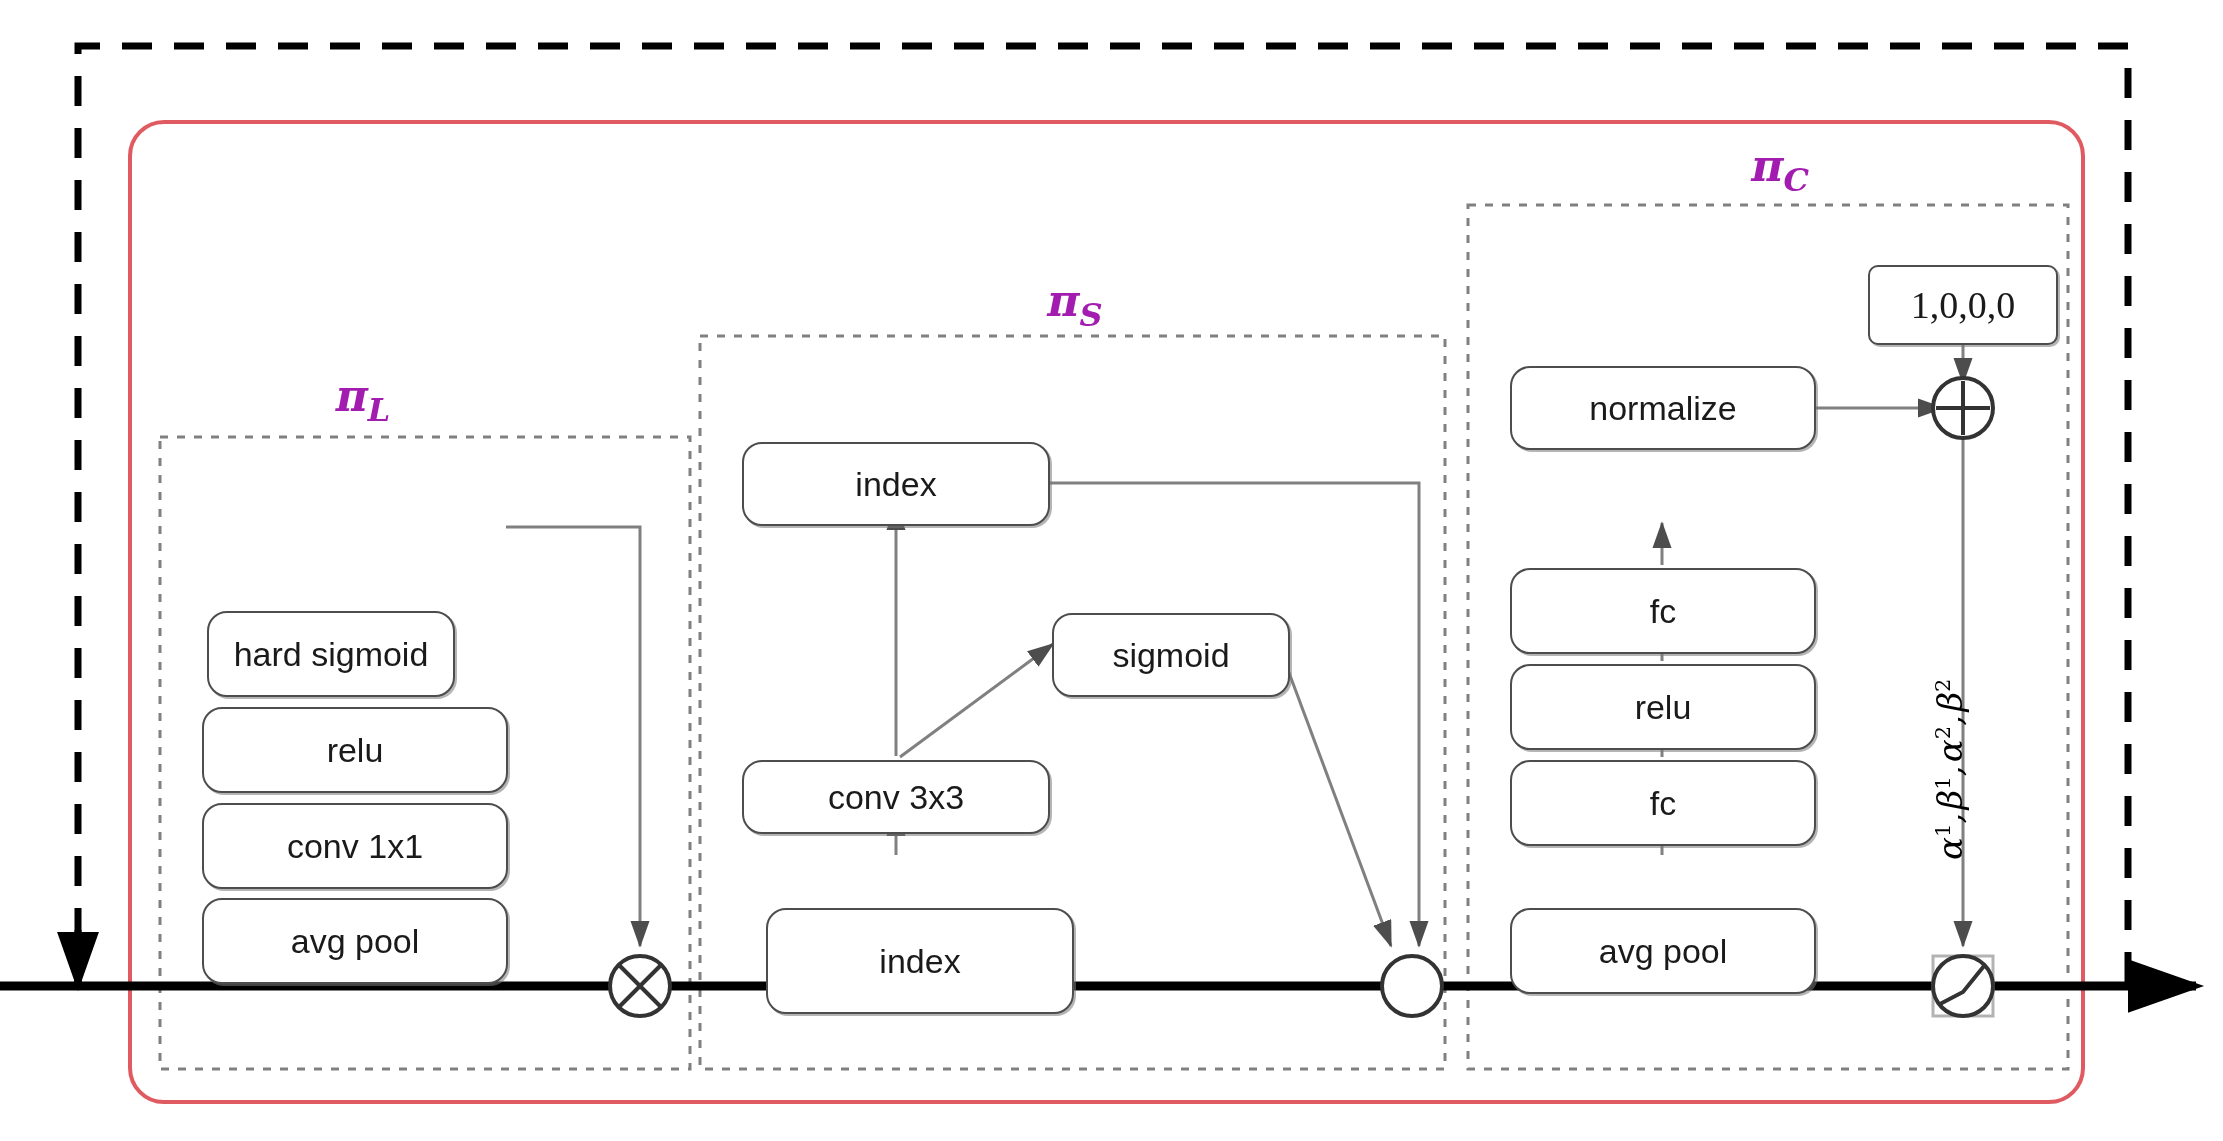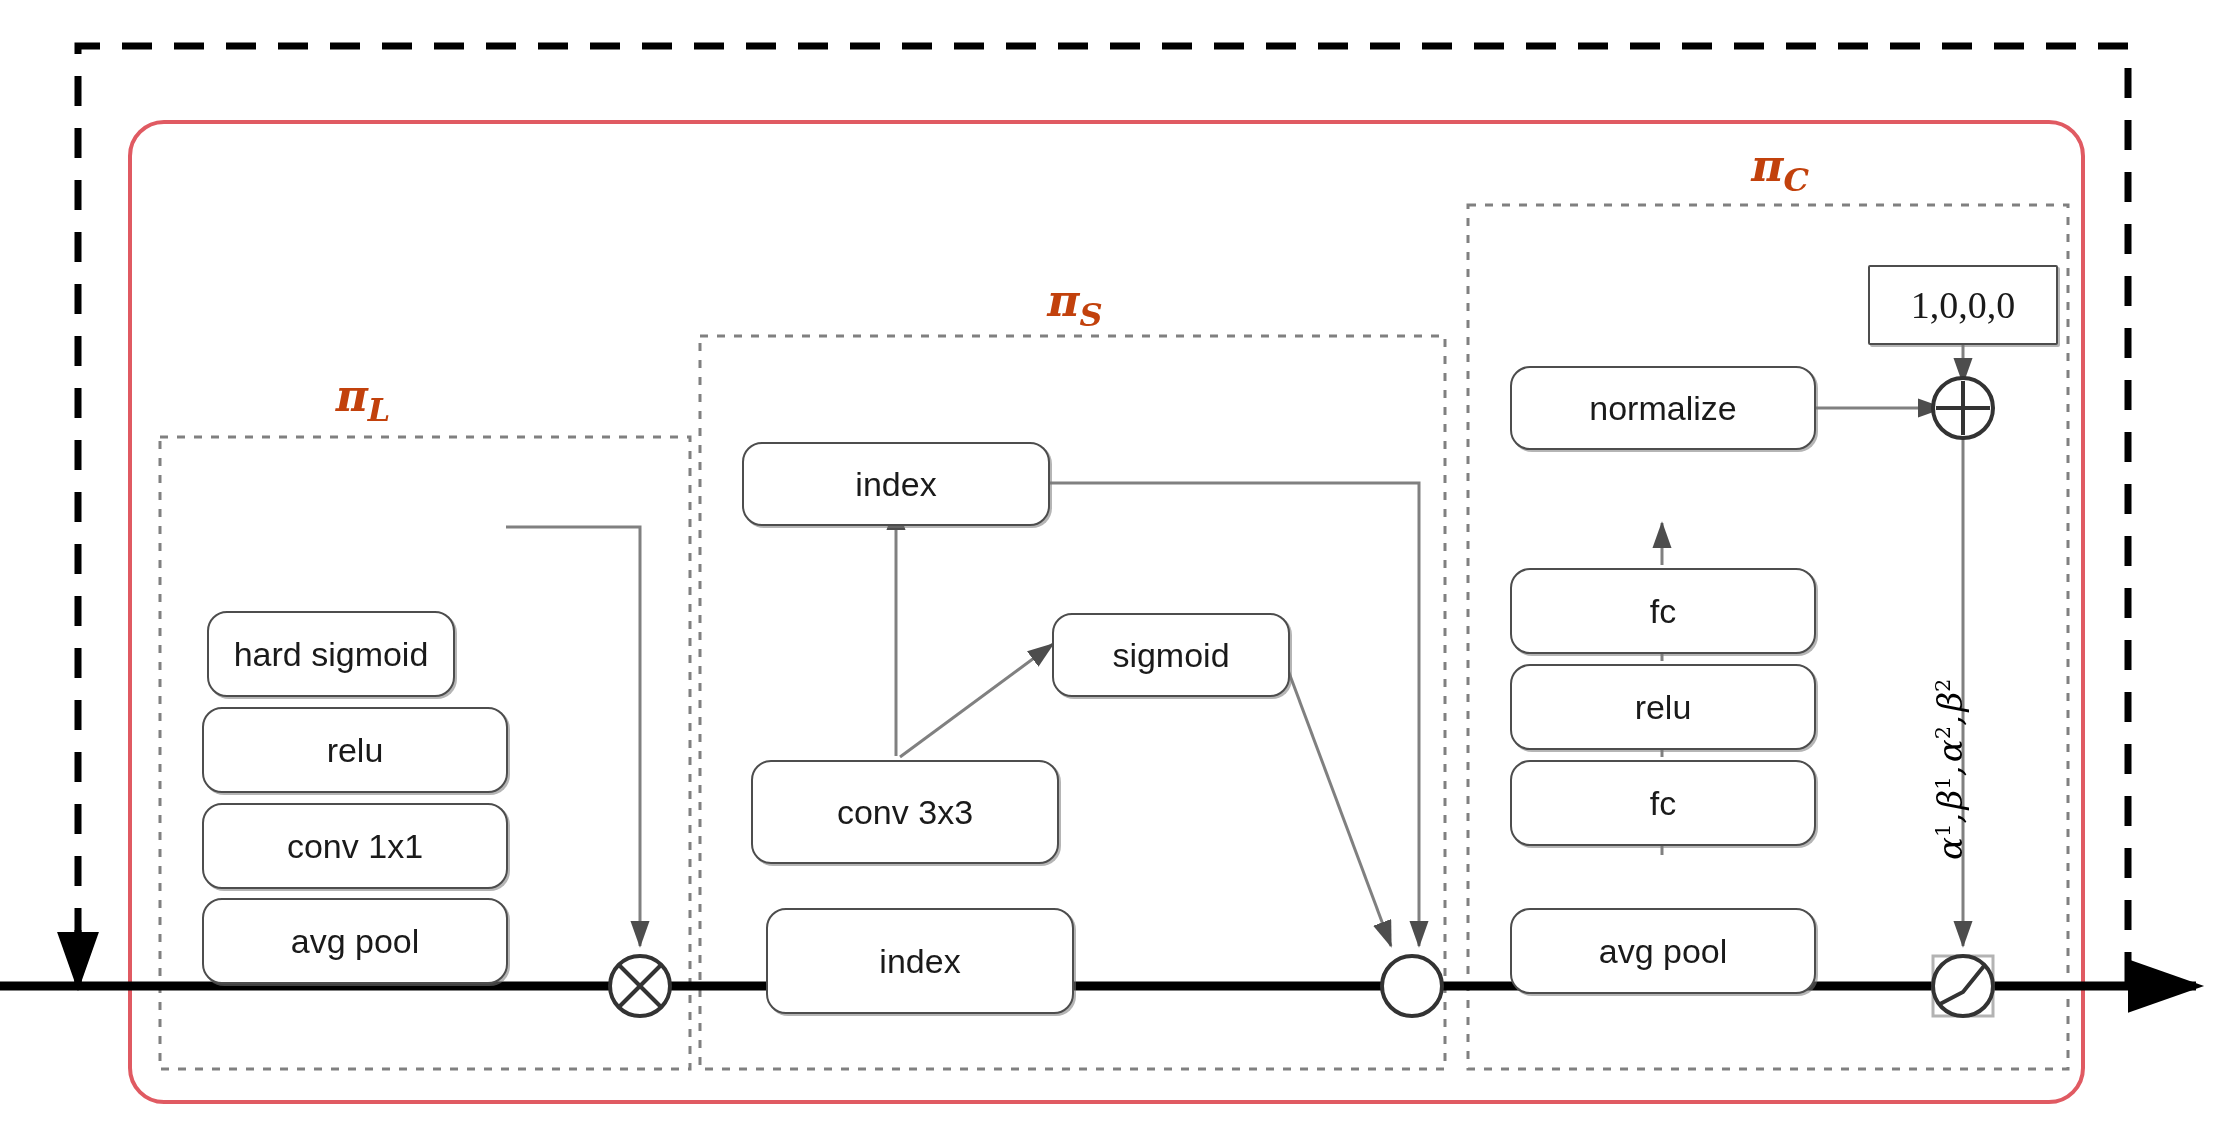--- a/index.html
+++ b/index.html
@@ -7,25 +7,25 @@
   #stage{position:relative;width:2223px;height:1141px;overflow:hidden;background:#fff;}
   #svgroot{position:absolute;left:0;top:0;width:2223px;height:1141px;}
 
   
   .node{position:absolute;box-sizing:border-box;background:#ffffff;
         border:2px solid #4d4d4d;border-radius:20px;
         box-shadow:2px 2px 0 rgba(120,120,120,.55);
         display:flex;align-items:center;justify-content:center;
         font-family:"Liberation Sans",sans-serif;color:#1a1a1a;
         font-size:34px;line-height:1;white-space:nowrap;}
-  .node.sharp{border-radius:2px;font-family:"Liberation Serif",serif;font-size:38px;}
+  .node.sharp{border-radius:10px;font-family:"Liberation Serif",serif;font-size:38px;}
 
   
   .glabel{position:absolute;font-family:"DejaVu Serif",serif;font-weight:bold;
-          font-style:normal;color:#c2410c;white-space:nowrap;}
+          font-style:normal;color:#a21caf;white-space:nowrap;}
   .glabel .pi{font-size:44px;font-style:italic;font-weight:bold;}
   .glabel .sub{font-size:32px;font-style:italic;vertical-align:-0.30em;}
 
   .rotlabel{position:absolute;font-family:"DejaVu Serif",serif;font-style:italic;
             font-size:34px;color:#000;white-space:nowrap;
             transform:rotate(-90deg);transform-origin:left top;}
   .rotlabel sup{font-size:.62em;font-style:normal;}
 </style>
 </head>
 <body>
@@ -115,21 +115,21 @@
   <div class="glabel" style="left:1780px;top:140px;transform:translateX(-50%);">
     <span class="pi">π</span><span class="sub">C</span>
   </div>
 
   <div class="node" style="left:202px;top:898px;width:306px;height:86px;">avg pool</div>
   <div class="node" style="left:202px;top:803px;width:306px;height:86px;">conv 1x1</div>
   <div class="node" style="left:202px;top:707px;width:306px;height:86px;">relu</div>
   <div class="node" style="left:207px;top:611px;width:248px;height:86px;">hard sigmoid</div>
 
   <div class="node" style="left:742px;top:908px;width:308px;height:106px;margin-left:24px;">index</div>
-  <div class="node" style="left:742px;top:760px;width:308px;height:104px;margin-left:9px;">conv 3x3</div>
+  <div class="node" style="left:742px;top:760px;width:308px;height:74px;">conv 3x3</div>
   <div class="node" style="left:1052px;top:613px;width:238px;height:84px;">sigmoid</div>
   <div class="node" style="left:742px;top:442px;width:308px;height:84px;">index</div>
 
   <div class="node" style="left:1510px;top:908px;width:306px;height:86px;">avg pool</div>
   <div class="node" style="left:1510px;top:760px;width:306px;height:86px;">fc</div>
   <div class="node" style="left:1510px;top:664px;width:306px;height:86px;">relu</div>
   <div class="node" style="left:1510px;top:568px;width:306px;height:86px;">fc</div>
   <div class="node" style="left:1510px;top:366px;width:306px;height:84px;">normalize</div>
   <div class="node sharp" style="left:1868px;top:265px;width:190px;height:80px;">1,0,0,0</div>
 

